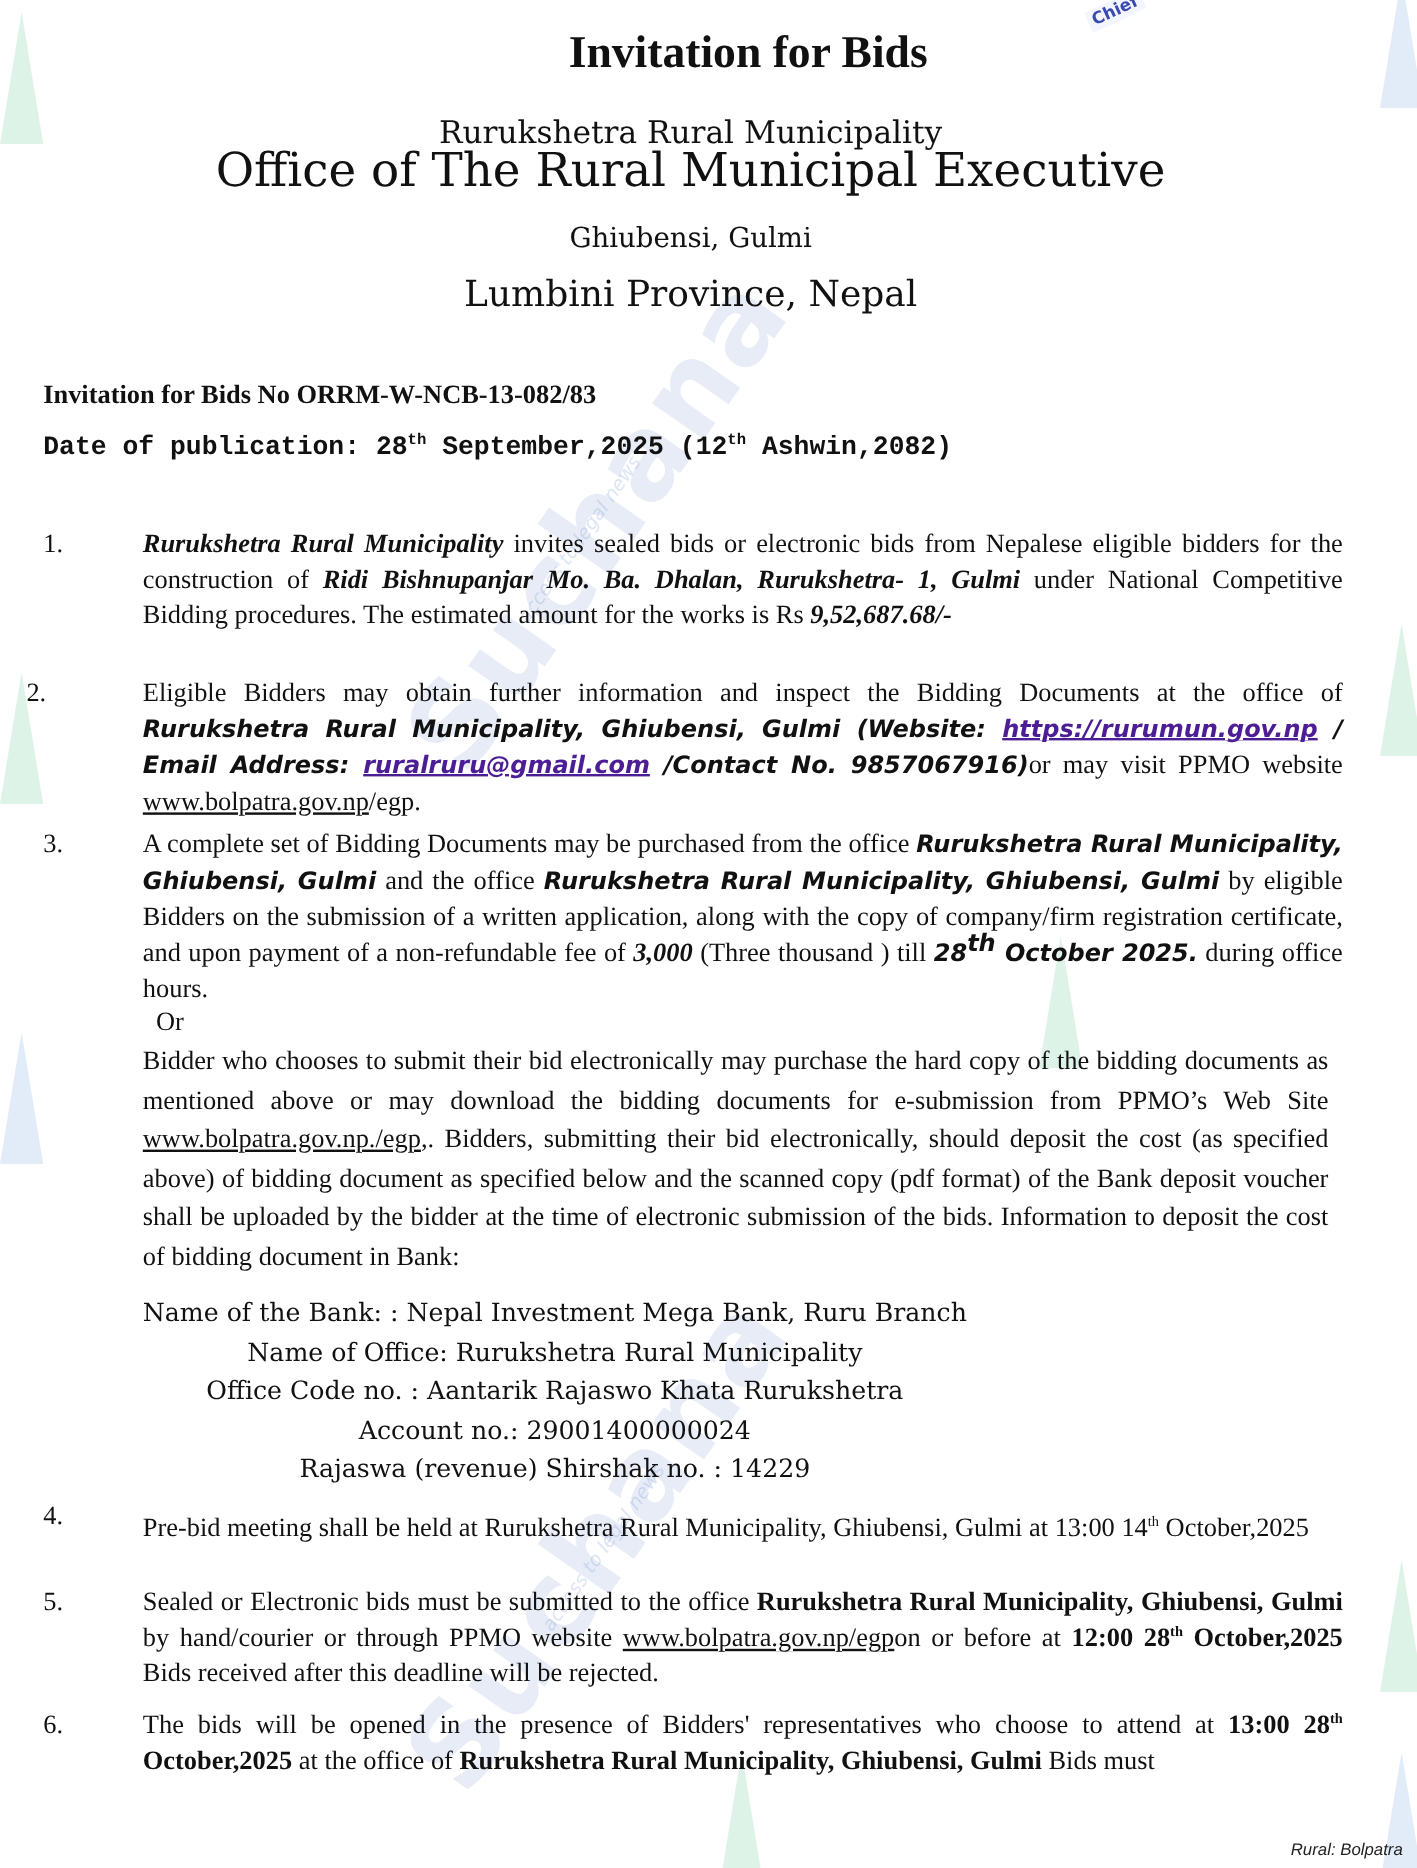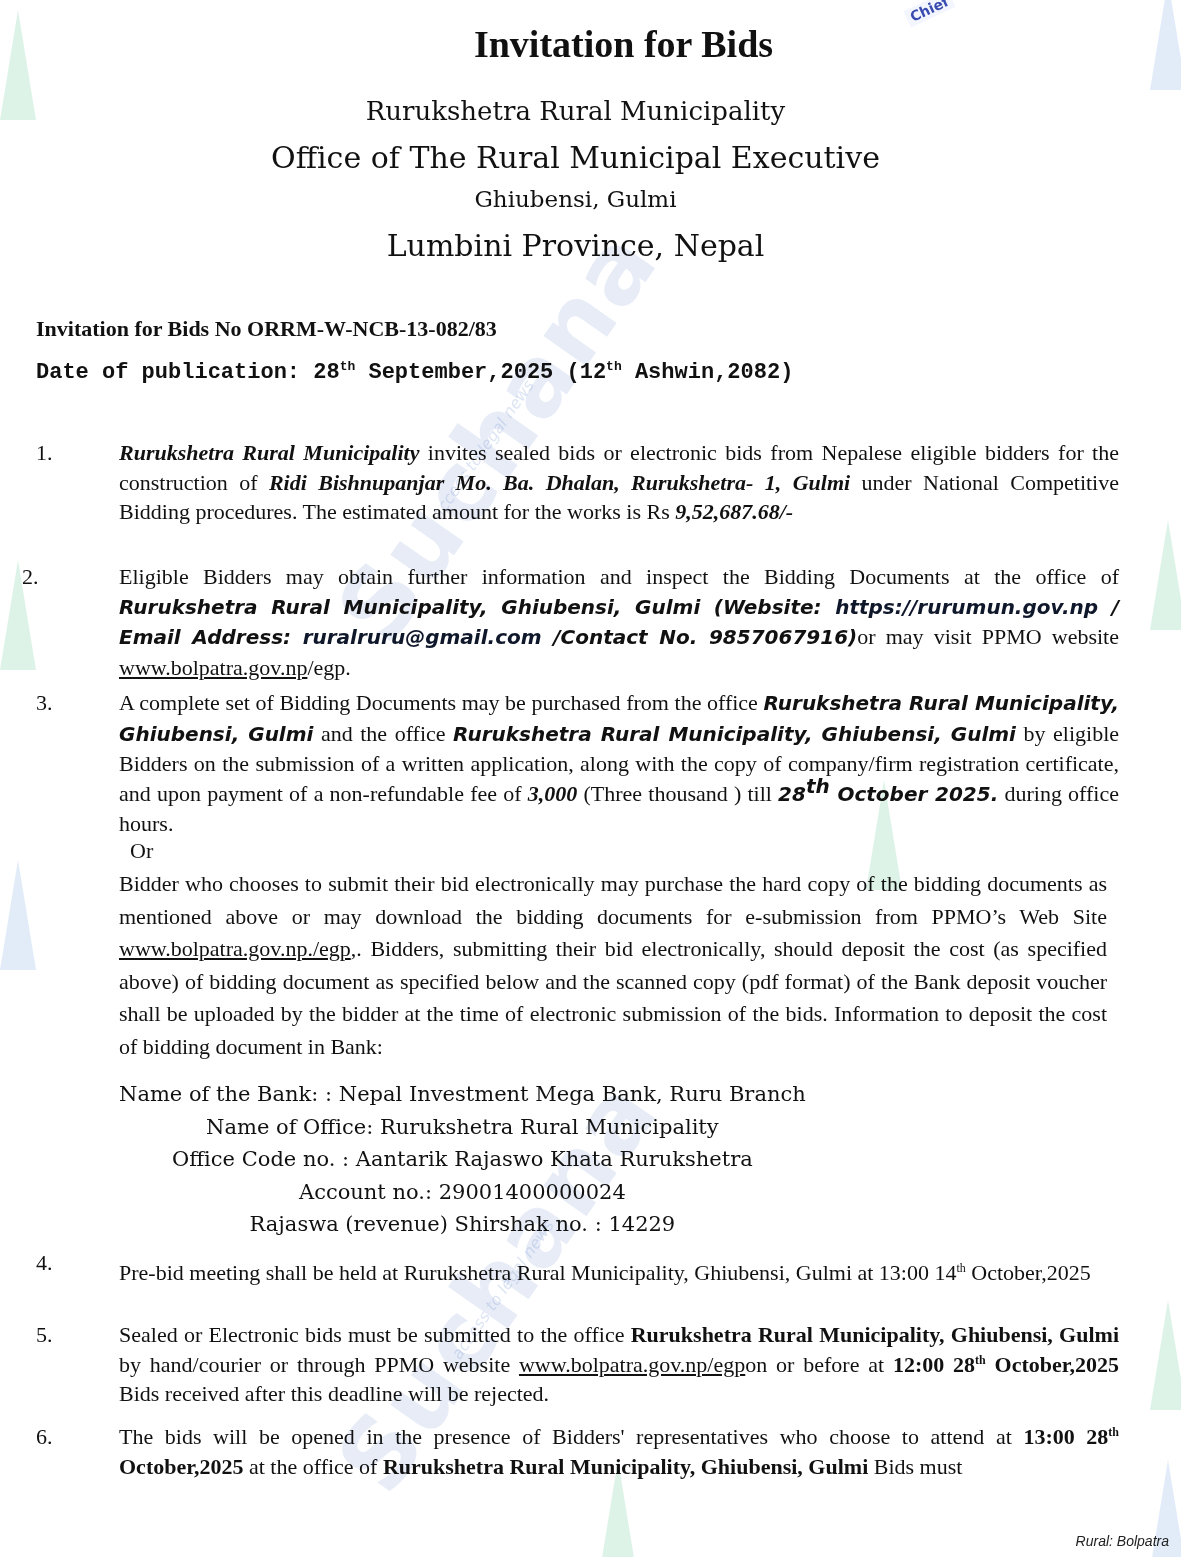--- a/index.html
+++ b/index.html
@@ -27,33 +27,33 @@
     font-family: "DejaVu Sans", sans-serif; font-weight: bold; font-size: 14px; color: #3a4bb0;
     transform: rotate(-25deg); background: rgba(240,244,255,0.8); padding: 1px 4px;
   }
 
   .title {
     position: absolute; left: 0; width: 1151px; text-align: center; top: 22px;
     font-family: "Liberation Serif", serif; font-weight: bold; font-size: 38px; padding-left: 48px;
   }
   .hdr { position: absolute; left: 0; width: 1151px; text-align: center; font-family: "DejaVu Serif", serif; }
   .h1 { top: 96px; font-size: 26px; }
-  .h2 { top: 140px; font-size: 30px; }
+  .h2 { top: 120px; font-size: 39px; }
   .h3 { top: 186px; font-size: 23px; }
   .h4 { top: 228px; font-size: 30px; }
 
   .meta { position: absolute; left: 36px; font-weight: bold; font-size: 22px; }
   .meta sup { font-size: 13px; }
 
   .item { position: absolute; left: 119px; width: 1000px; font-size: 22px; line-height: 29.5px; text-align: justify; }
   .num { position: absolute; font-size: 22px; }
   .bi { font-weight: bold; font-style: italic; }
   .b { font-weight: bold; }
   .sans-bi { font-family: "DejaVu Sans", sans-serif; font-weight: bold; font-style: italic; font-size: 20px; }
-  a.link { color: #0f172a; }
+  a.link { color: #4c1d95; text-decoration: underline; }
   .ul { text-decoration: underline; }
   sup { font-size: 12px; line-height: 0; }
 
   .bank { position: absolute; left: 119px; font-family: "DejaVu Serif", serif; font-size: 21px; line-height: 32.5px; }
   .source { position: absolute; right: 12px; bottom: 8px; font-family: "Liberation Sans", sans-serif; font-style: italic; font-size: 14px; color: #222; }
 </style>
 </head>
 <body>
 
 <div class="wm wm-arrow" style="left:0;top:10px;"></div>

